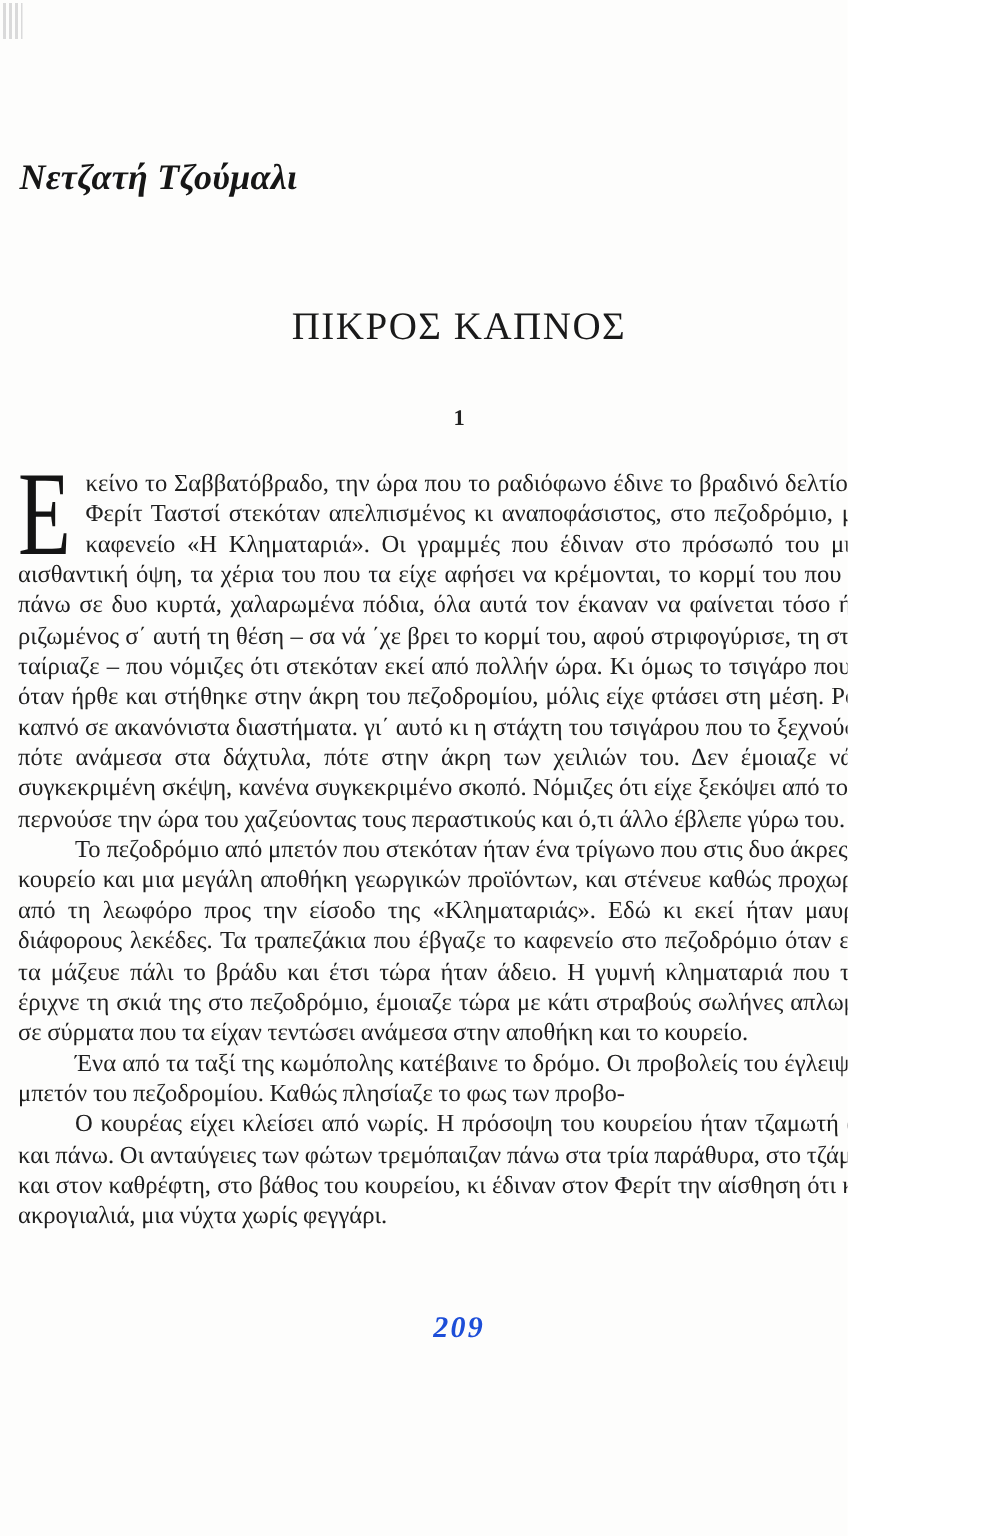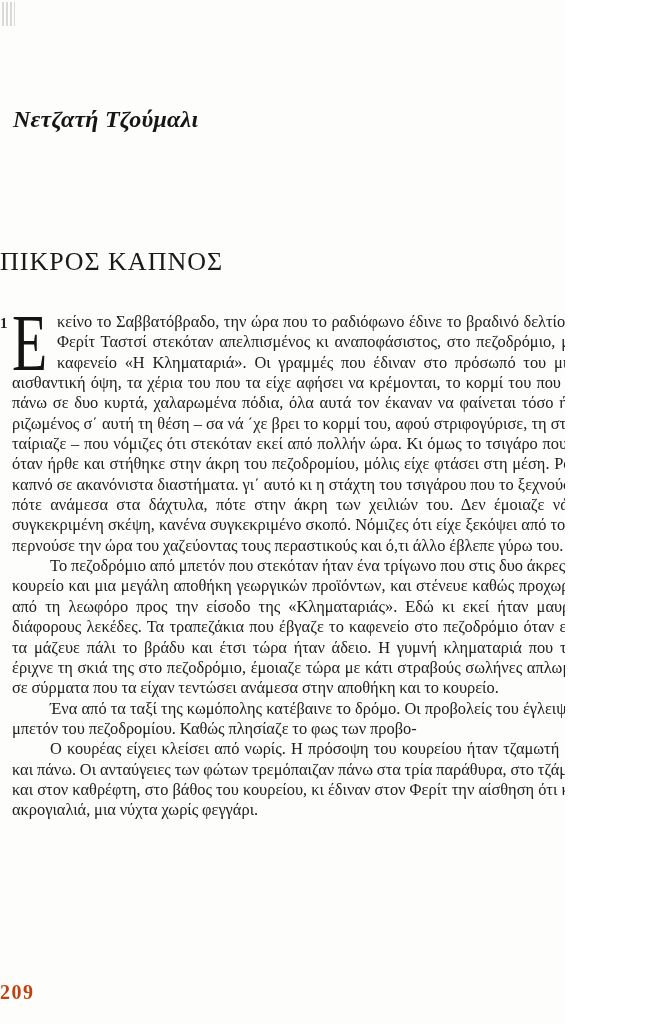--- a/index.html
+++ b/index.html
@@ -34,22 +34,21 @@
     font-size: 24px;
     font-weight: bold;
     font-style: italic;
     letter-spacing: 0.2px;
     color: #161616;
   }
   .centered-band {
     position: absolute;
     left: 0;
     width: 612px;
-    text-align: left;
-    margin-top: 44px;
+    text-align: center;
   }
   .title {
     top: 203px;
     font-size: 26px;
     letter-spacing: 1px;
     color: #1a1a1a;
   }
   .section-number {
     top: 271px;
     font-size: 15px;
@@ -80,25 +79,26 @@
     height: 58px;
     margin: 2px 7px 0 0;
     font-size: 80px;
     line-height: 58px;
     font-weight: normal;
     color: #141414;
     transform: scaleX(0.72);
     transform-origin: left top;
   }
   .page-number {
-    top: 937px;
+    top: 874px;
     font-size: 20px;
     font-weight: bold;
+    font-style: italic;
     letter-spacing: 1.5px;
-    color: #c2410c;
+    color: #1d4ed8;
   }
 </style>
 </head>
 <body>
 
 <div class="page">
 
   <div class="scan-smudge"></div>
 
   <div class="author">Νετζατή Τζούμαλι</div>

